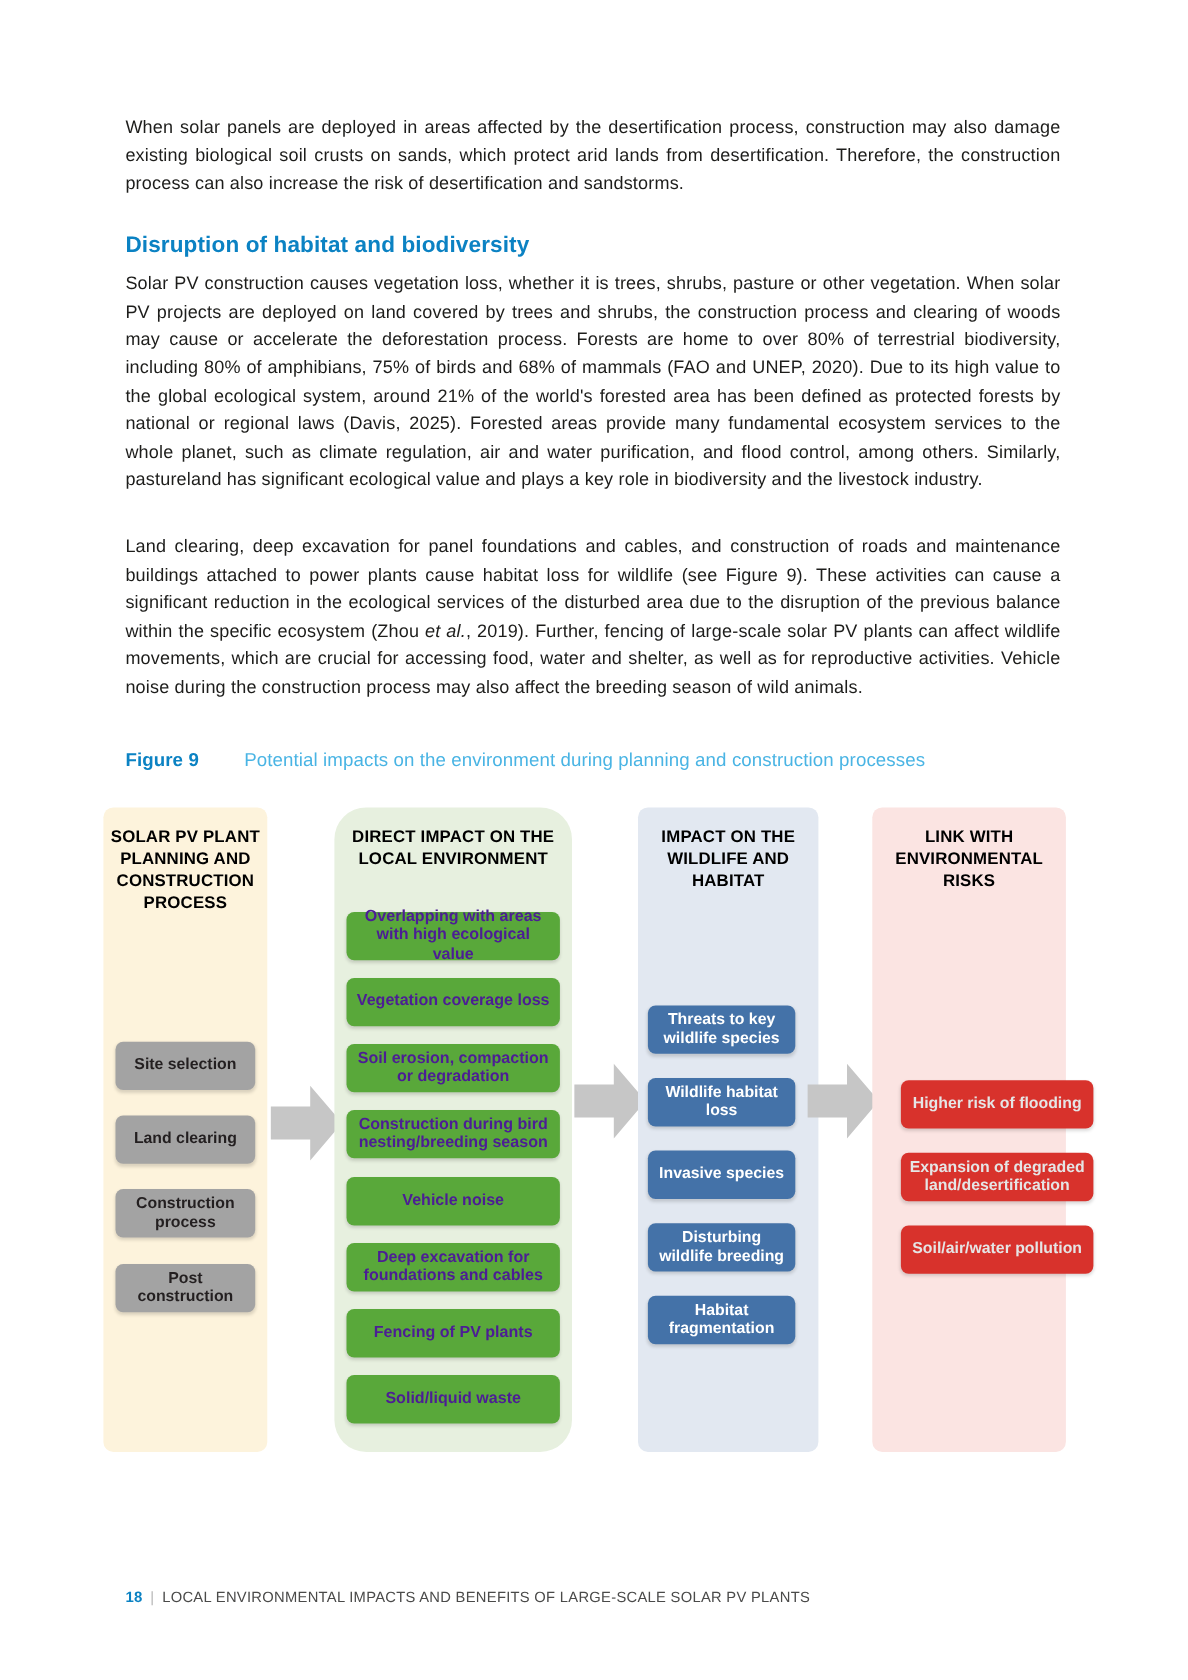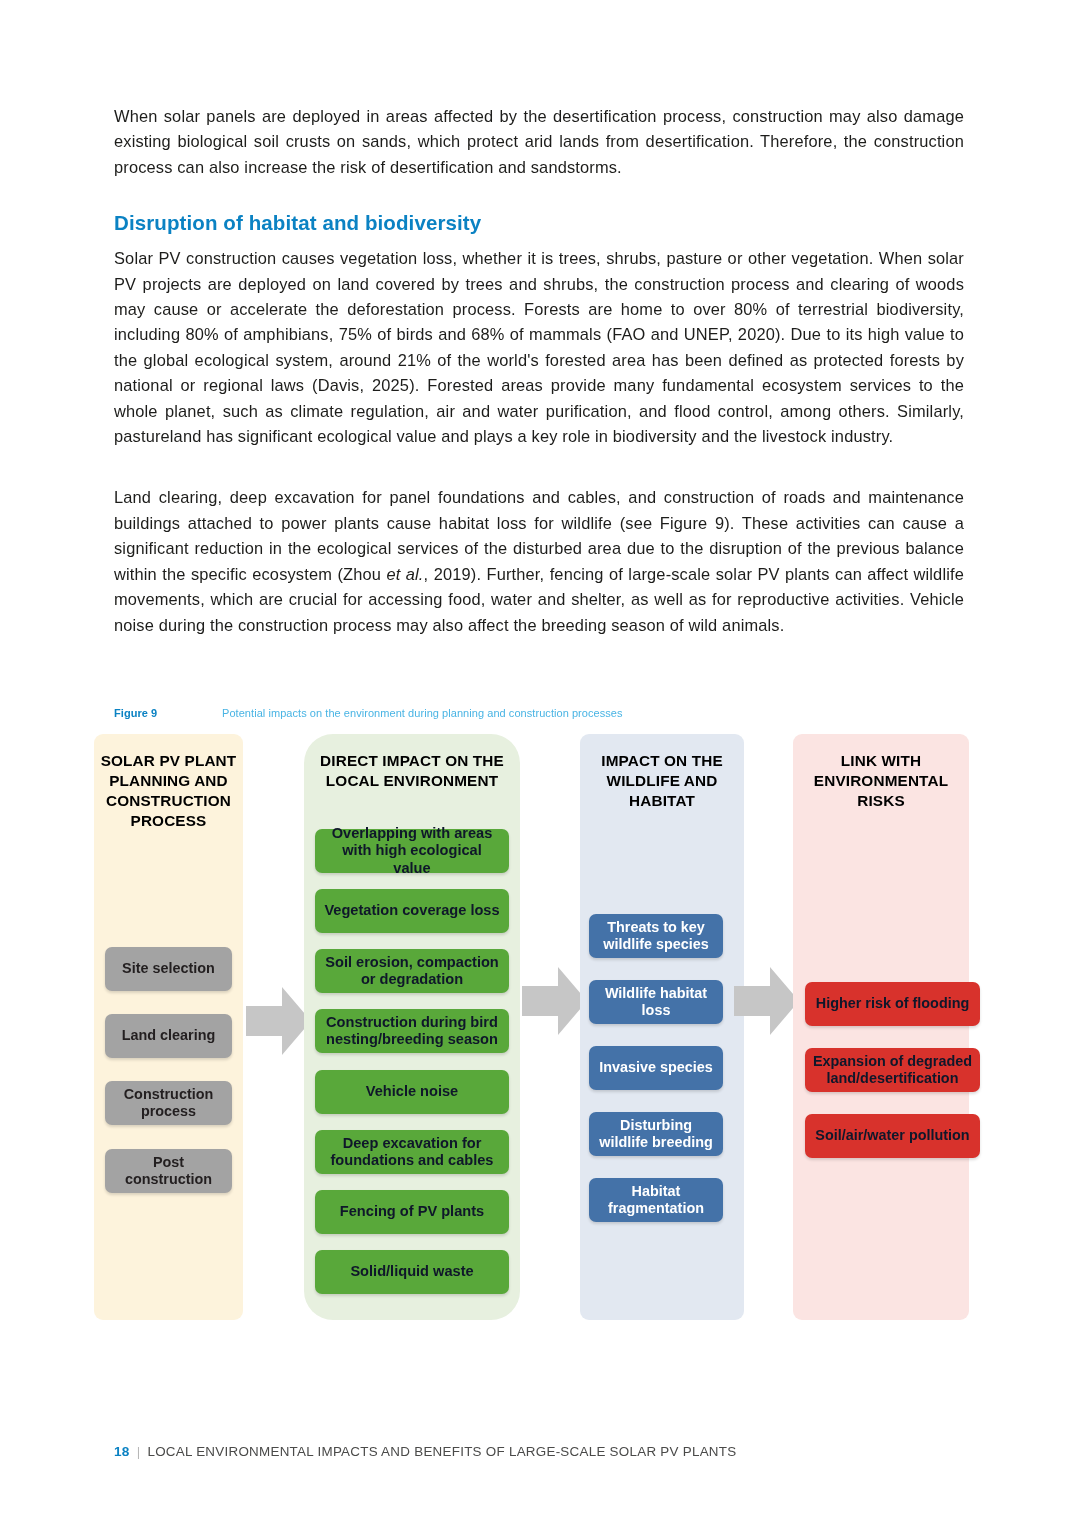--- a/index.html
+++ b/index.html
@@ -45,23 +45,23 @@
     margin: 31px 0 11px 0;
     letter-spacing: 0.005em;
   }
 
   .gap-para { margin-top: 36px !important; }
 
   
   .figure-caption {
     position: absolute;
     left: 114px;
-    top: 702px;
+    top: 680px;
     width: 870px;
-    font-size: 11px;
+    font-size: 17px;
     line-height: 22px;
     color: #49b4e4;
     letter-spacing: 0.005em;
   }
   .figure-caption .fig-label {
     color: #0b82c3;
     font-weight: bold;
     display: inline-block;
     width: 108px;
   }
@@ -111,39 +111,39 @@
   .node-yellow {
     background: #a3a3a3;
     color: #231f20;
     font-size: 14.4px;
     left: 11px;
     width: 127px;
     height: 44px;
   }
   .node-green {
     background: #59a83a;
-    color: #0f172a;
+    color: #4c1d95;
     font-size: 14.6px;
     left: 11px;
     width: 194px;
     height: 44px;
   }
   .node-blue {
     background: #4472a8;
     color: #ffffff;
     font-size: 14.4px;
     left: 9px;
     width: 134px;
     height: 44px;
   }
   .node-red {
     background: #d8322c;
-    color: #0f172a;
+    color: #e5e5e5;
     font-size: 14.4px;
-    left: 12px;
+    left: 26px;
     width: 175px;
     height: 44px;
   }
 
   
   .arrow {
     position: absolute;
     width: 66px;
     height: 74px;
   }

